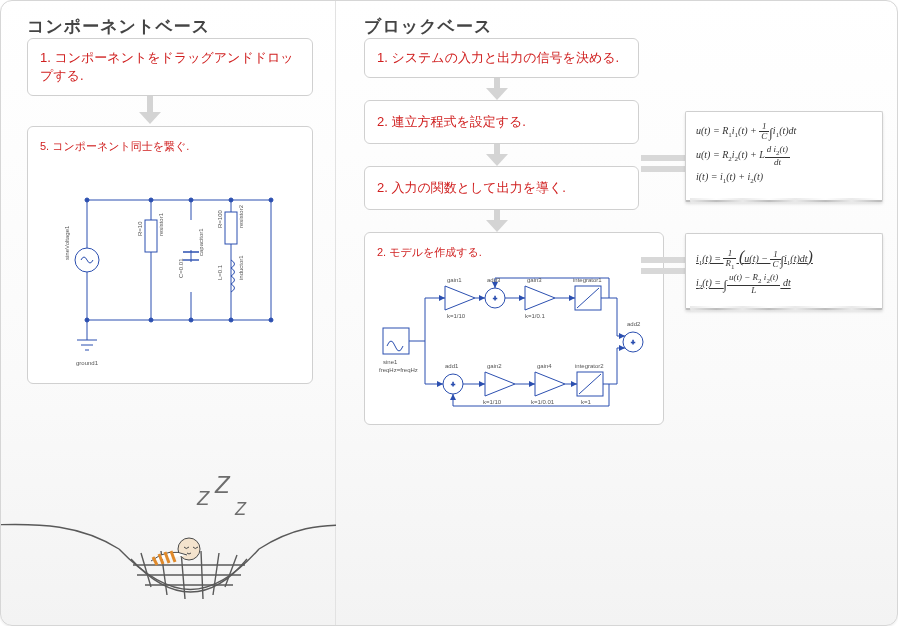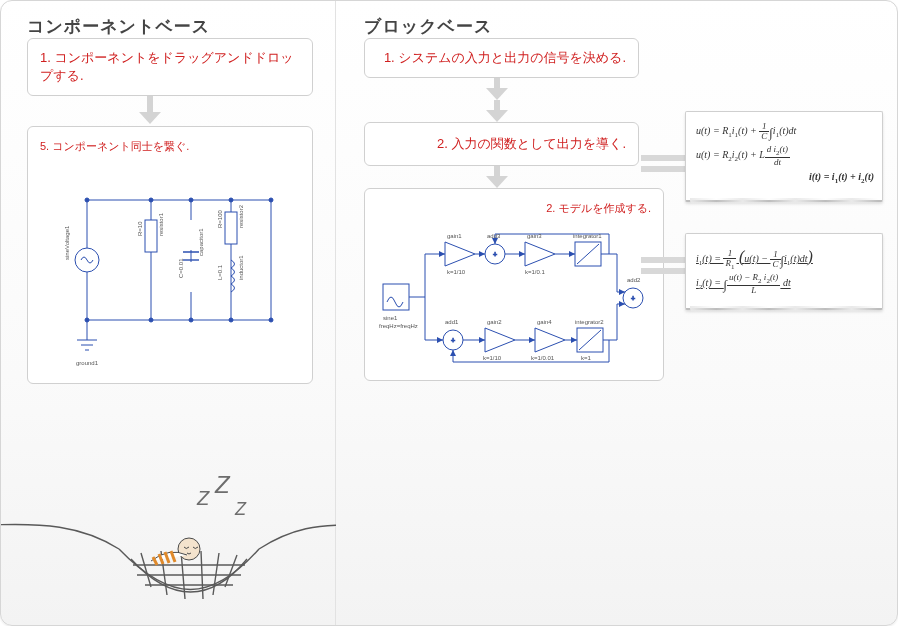--- a/index.html
+++ b/index.html
@@ -19,21 +19,21 @@
   .arrow-down.sm::after{top:10px;}
   .arrow-down.lc { margin-left:112px; }
   .arrow-down.rc { margin-left:122px; }
   .circuit-wrap { border:1px solid #d0d0d0; border-radius:6px; background:#fff; padding:12px 12px 8px; }
   .circuit-caption { font-size:11px; color:#d02020; margin-bottom:6px; }
   .svgbox { width:100%; }
   .circuit-svg { width:258px; height:215px; display:block; margin:0 auto; }
   .blockdiag-svg { width:280px; height:150px; display:block; margin:6px auto 0; }
   .hammock { position:absolute; left:0; bottom:12px; width:335px; height:160px; pointer-events:none; }
   
-  .step-right { width:275px;text-align:right; }
+  .step-right { width:275px; }
   
   .note { position:absolute; width:198px; background:#fff; border:1px solid #cfcfcf; border-bottom:2px solid #bdbdbd; box-shadow:0 2px 3px rgba(0,0,0,.12); padding:8px 8px 10px 10px; font-family:"Times New Roman",serif; font-size:10px; line-height:1.65; color:#333; border-radius:2px; }
   .note::after{ content:""; position:absolute; bottom:-4px; left:4px; right:4px; height:6px; background:linear-gradient(90deg,#e9e9e9,transparent 14%,#e9e9e9 28%,transparent 42%,#e9e9e9 56%,transparent 72%,#e9e9e9 86%,transparent); border-radius:0 0 4px 4px;}
   .note1 { top:110px; right:14px; }
   .note2 { top:232px; right:14px;text-decoration:underline; }
   .eq { white-space:nowrap; margin:2px 0; font-style:italic; }
   .eq sub{font-size:7px; font-style:normal;}
   .frac { display:inline-block; vertical-align:middle; text-align:center; line-height:1; font-style:italic;}
   .frac .n{ display:block; border-bottom:1px solid #333; padding:0 2px; font-size:9px;}
   .frac .d{ display:block; padding:0 2px; font-size:9px;}
@@ -153,20 +153,23 @@
   </div>
 
   <div class="col-right">
     <div class="htitle">ブロックベース</div>
 
     <div class="stepbox step-right">
       <span>1. システムの入力と出力の信号を決める.</span>
     </div>
     <div class="arrow-down sm rc"></div>
 
+    <div class="stepbox step-right big">
+      <span>2. 連立方程式を設定する.</span>
+    </div>
     <div class="arrow-down sm rc"></div>
 
     <div class="stepbox step-right big">
       <span>2. 入力の関数として出力を導く.</span>
     </div>
     <div class="arrow-down sm rc"></div>
 
     <div class="circuit-wrap step-right" style="width:300px;">
       <div class="circuit-caption">2. モデルを作成する.</div>
       <svg class="blockdiag-svg" viewBox="0 0 280 150">
@@ -249,21 +252,21 @@
           <div class="bar"></div>
         </div>
     <div class="connpair c2">
           <div class="bar"></div>
           <div class="bar"></div>
         </div>
 
     <div class="note note1">
       <div class="eq"><span>u(t)  =  R</span><sub>1</sub><span>i</span><sub>1</sub><span>(t) + </span><span class="frac"><span class="n">1</span><span class="d">C</span></span><span class="intsym">∫</span><span>i</span><sub>1</sub><span>(t)dt</span></div>
       <div class="eq"><span>u(t)  =  R</span><sub>2</sub><span>i</span><sub>2</sub><span>(t) + L</span><span class="frac"><span class="n">d i<sub>2</sub>(t)</span><span class="d">dt</span></span></div>
-      <div class="eq" style="text-align:right;font-weight:bold;"><span>i(t)  =  i</span><sub>1</sub><span>(t) + i</span><sub>2</sub><span>(t)</span></div>
+      <div class="eq" style="text-align:left;"><span>i(t)  =  i</span><sub>1</sub><span>(t) + i</span><sub>2</sub><span>(t)</span></div>
     </div>
 
     <div class="note note2">
       <div class="eq"><span>i</span><sub>1</sub><span>(t) = </span><span class="frac"><span class="n">1</span><span class="d">R<sub>1</sub></span></span> <span style="font-size:16px;">(</span>u(t) − <span class="frac"><span class="n">1</span><span class="d">C</span></span><span class="intsym">∫</span>i<sub>1</sub>(t)dt<span style="font-size:16px;">)</span></div>
       <div class="eq"><span>i</span><sub>2</sub><span>(t) = </span><span class="intsym">∫</span><span class="frac"><span class="n">u(t) − R<sub>2</sub> i<sub>2</sub>(t)</span><span class="d">L</span></span> dt</div>
     </div>
 
   </div>
  </div>
 </div>

